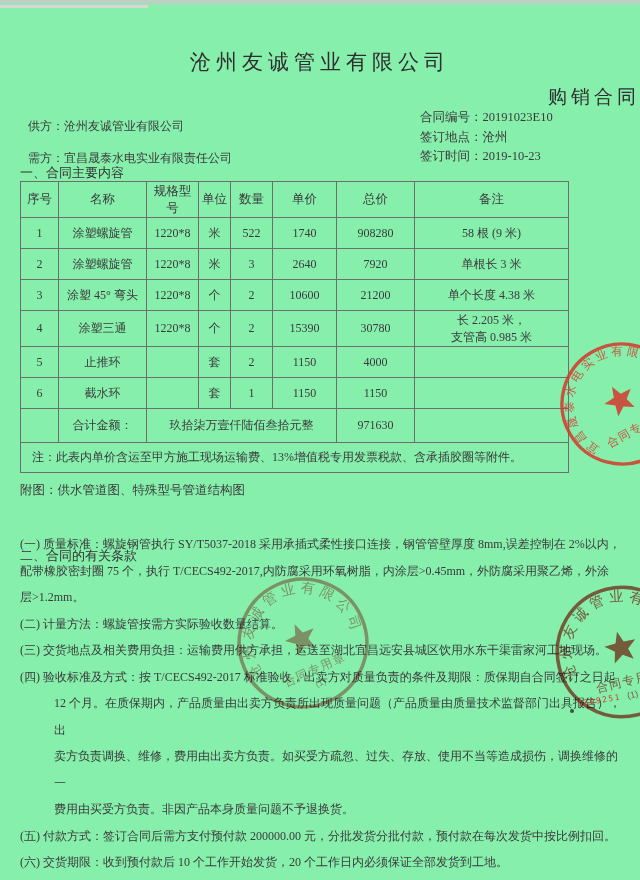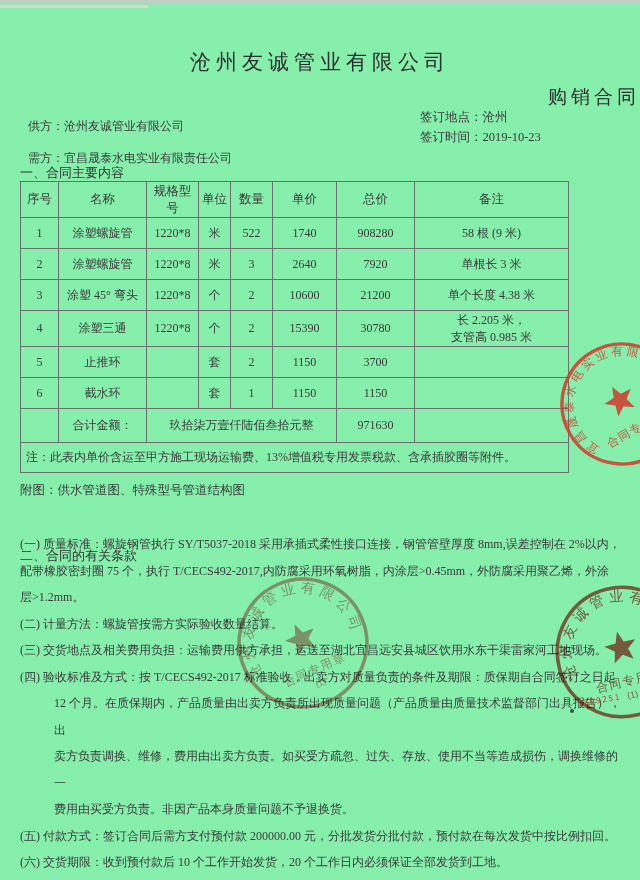--- a/index.html
+++ b/index.html
@@ -54,21 +54,21 @@
     white-space:pre-line;line-height:1.35;
     overflow:hidden;
   }
   table.items thead tr{height:36px;}
   table.items thead th{font-size:12.5px;}
   table.items tbody tr{height:31px;}
   table.items tr.tall{height:36px;}
   table.items tr.total-row{height:34px;padding-left:38px;}
   table.items tr.note-row{height:30px;}
   table.items td.note-cell{
-    text-align:left;padding-left:5px;font-size:12px;
+    text-align:left;padding-left:11px;font-size:12px;
   }
 
   .clauses{
     position:absolute;left:20px;top:531px;width:607px;
     font-size:12px;line-height:26.5px;color:#3a3a3a;
   }
   .clause{white-space:pre-line;margin:0;}
   .clause.hang{padding-left:34px;text-indent:-34px;}
 
   .seal{position:absolute;pointer-events:none;}
@@ -97,20 +97,21 @@
   <div class="scan-streak"></div>
 
   <div class="title1">沧州友诚管业有限公司</div>
   <div class="title2">购销合同</div>
 
   <div class="meta-line supplier-line"><span>供方：</span><span>沧州友诚管业有限公司</span></div>
 
   <div class="meta-line buyer-line"><span>需方：</span><span>宜昌晟泰水电实业有限责任公司</span></div>
 
   <div class="meta-right">
+    <div><span>合同编号：</span><span>20191023E10</span></div>
     <div><span>签订地点：</span><span>沧州</span></div>
     <div><span>签订时间：</span><span>2019-10-23</span></div>
   </div>
 
   <div class="section-head section1">一、合同主要内容</div>
 
   <table class="items">
     <colgroup>
       <col style="width:38px">
         <col style="width:88px">
@@ -175,21 +176,21 @@
           <td>长 2.205 米，
 支管高 0.985 米</td>
         </tr>
         <tr>
           <td>5</td>
           <td>止推环</td>
           <td></td>
           <td>套</td>
           <td>2</td>
           <td>1150</td>
-          <td>3700</td>
+          <td>4000</td>
           <td></td>
         </tr>
         <tr>
           <td>6</td>
           <td>截水环</td>
           <td></td>
           <td>套</td>
           <td>1</td>
           <td>1150</td>
           <td>1150</td>

